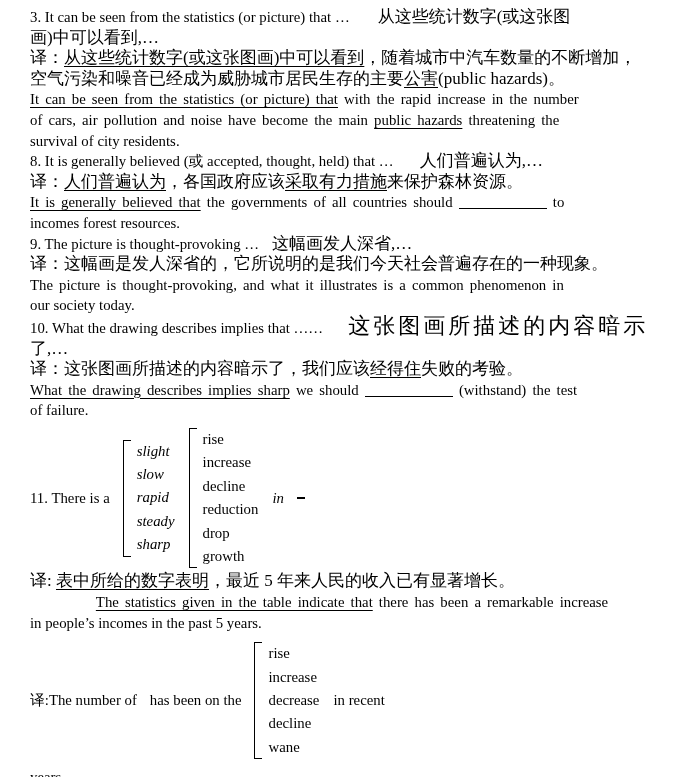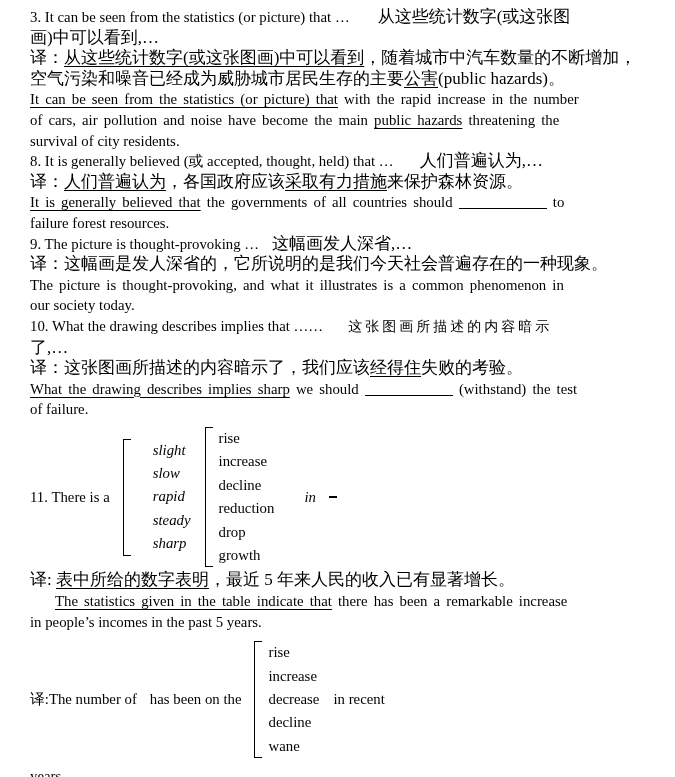--- a/index.html
+++ b/index.html
@@ -6,30 +6,30 @@
   body{
     width:675px;height:777px;overflow:hidden;color:#000;
     font-family:"Liberation Serif","DejaVu Serif",serif;
   }
   .doc{padding:7px 26px 0 30px;font-size:14.8px;}
   .line{
     line-height:20.6px;min-height:20.6px;white-space:nowrap;
   }
   .seg{white-space:pre;}
   .seg.cjk{font-size:17px;}
-  .seg.spread{font-size:14px;letter-spacing:3px;}
+  .seg.spread{font-size:22px;letter-spacing:3px;}
   .seg.u{text-decoration:underline;text-underline-offset:3px;}
-  .seg.i,.i{font-style:italic;margin-left:16px;}
+  .seg.i,.i{font-style:italic;}
   .gap{display:inline-block;height:1px;}
   .blank{
     display:inline-block;height:12px;vertical-align:-2px;
     border-bottom:1.2px solid #000;
   }
   .justify{word-spacing:2.4px;}
-  .indent{padding-left:25px;}
+  .indent{padding-left:25px;text-align:center;}
   
   .bracket-row{display:flex;align-items:center;white-space:nowrap;}
   .bracket-row.row-choice5{margin:7px 0 3px 0;}
   .bracket-row.row-number{margin:9px 0 4px 0;}
   .rtext{margin-right:13px;text-align:center;}
   .bgroup{display:inline-flex;align-items:stretch;margin-right:14px;}
   .bracket{
     display:inline-block;width:7px;margin-right:6px;
     border:1.6px solid #000;border-right:none;
   }
@@ -45,21 +45,21 @@
     <div class="line"><span class="seg">3. It can be seen from the statistics (or picture) that …</span><span class="gap" style="width: 28px;"></span><span class="seg cjk">从这些统计数字(或这张图</span></div>
     <div class="line"><span class="seg cjk">画)中可以看到,…</span></div>
     <div class="line"><span class="seg cjk">译：</span><span class="seg u cjk">从这些统计数字(或这张图画)中可以看到</span><span class="seg cjk">，随着城市中汽车数量的不断增加，</span></div>
     <div class="line"><span class="seg cjk">空气污染和噪音已经成为威胁城市居民生存的主要</span><span class="seg u cjk">公害</span><span class="seg cjk">(public hazards)。</span></div>
     <div class="line justify"><span class="seg u">It can be seen from the statistics (or picture) that</span><span class="seg"> with the rapid increase in the number</span></div>
     <div class="line justify"><span class="seg">of cars, air pollution and noise have become the main </span><span class="seg u">public hazards</span><span class="seg"> threatening the</span></div>
     <div class="line"><span class="seg">survival of city residents.</span></div>
     <div class="line"><span class="seg">8. It is generally believed (或 accepted, thought, held) that …</span><span class="gap" style="width: 26px;"></span><span class="seg cjk">人们普遍认为,…</span></div>
     <div class="line"><span class="seg cjk">译：</span><span class="seg u cjk">人们普遍认为</span><span class="seg cjk">，各国政府应该</span><span class="seg u cjk">采取有力措施</span><span class="seg cjk">来保护森林资源。</span></div>
     <div class="line justify"><span class="seg u">It is generally believed that</span><span class="seg"> the governments of all countries should </span><span class="blank" style="width: 88px;"></span><span class="seg"> to</span></div>
-    <div class="line"><span class="seg">failure forest resources.</span></div>
+    <div class="line"><span class="seg">incomes forest resources.</span></div>
     <div class="line"><span class="seg">9. The picture is thought-provoking …</span><span class="gap" style="width: 13px;"></span><span class="seg cjk">这幅画发人深省,…</span></div>
     <div class="line"><span class="seg cjk">译：这幅画是发人深省的，它所说明的是我们今天社会普遍存在的一种现象。</span></div>
     <div class="line justify"><span class="seg">The picture is thought-provoking, and what it illustrates is a common phenomenon in</span></div>
     <div class="line"><span class="seg">our society today.</span></div>
     <div class="line"><span class="seg">10. What the drawing describes implies that ……</span><span class="gap" style="width: 25px;"></span><span class="seg cjk spread">这张图画所描述的内容暗示</span></div>
     <div class="line"><span class="seg cjk">了,…</span></div>
     <div class="line"><span class="seg cjk">译：这张图画所描述的内容暗示了，我们应该</span><span class="seg u cjk">经得住</span><span class="seg cjk">失败的考验。</span></div>
     <div class="line justify"><span class="seg u">What the drawing describes implies sharp</span><span class="seg"> we should </span><span class="blank" style="width: 88px;"></span><span class="seg"> (withstand) the test</span></div>
     <div class="line"><span class="seg">of failure.</span></div>
     <div class="bracket-row row-choice5">

